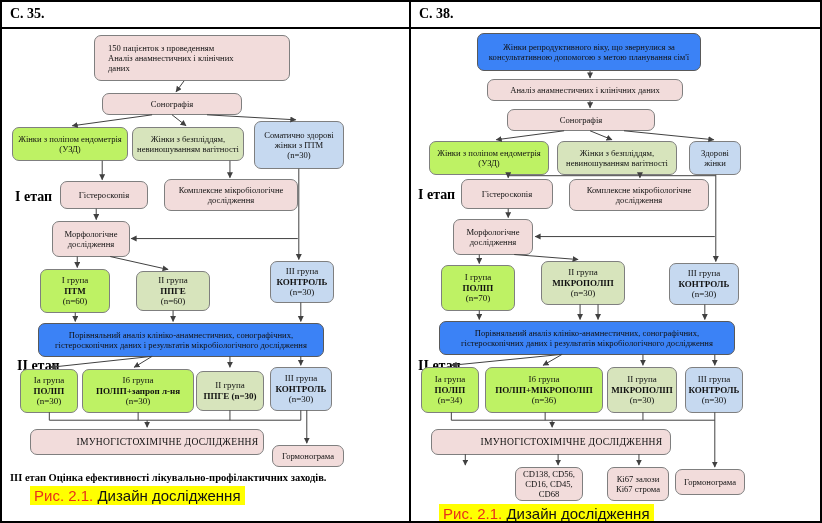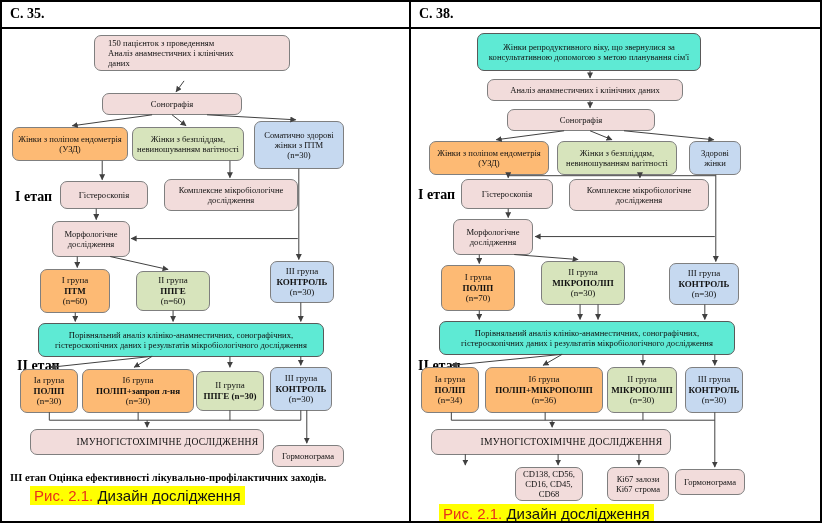--- a/index.html
+++ b/index.html
@@ -10,24 +10,24 @@
   .panel-header { height: 27px; border-bottom: 2px solid #000; font-family: Liberation Serif, serif;
                   font-weight: bold; font-size: 14px; color: #000; padding: 4px 0 5px 8px; }
   .content { position: relative; flex: 1; overflow: hidden; }
   svg.wires { position: absolute; left: 0; top: 0; width: 100%; height: 100%; z-index: 3; pointer-events: none; }
   .node { position: absolute; z-index: 2; border: 1px solid #7f7f7f; border-radius: 7px;
           display: flex; flex-direction: column; align-items: center; justify-content: center;
           text-align: center; font-size: 8.6px; line-height: 1.2; color: #111; padding: 1px 2px; }
   .node.align-left { align-items: flex-start; text-align: left; padding-left: 13px; }
   .node .b { font-weight: bold; }
   .node.pink   { background: #f2dcdb; }
-  .node.yellow { background: #fdba74; }
+  .node.yellow { background: #bef264; }
   .node.green  { background: #d7e4bc; }
   .node.blue   { background: #c6d9f0; }
-  .node.white  { background: #5eead4; border-color: #595959; }
+  .node.white  { background: #3b82f6; border-color: #595959; }
   .node.grp { font-size: 9px; }
   .node.caps { font-size: 9.6px; letter-spacing: 0.3px; padding-left: 43px; }
   .stage-label { position: absolute; z-index: 2; font-weight: bold; font-size: 14px; color: #000; }
   .p0 .lbl-etap1 { left: 13px; top: 160px; }
   .p0 .lbl-etap2 { left: 15px; top: 329px; }
   .p1 .lbl-etap1 { left: 7px;  top: 158px; }
   .p1 .lbl-etap2 { left: 7px;  top: 329px; }
   .stage3-note { position: absolute; z-index: 2; left: 8px; top: 443px; font-weight: bold; font-size: 10.5px; color: #000; }
   .caption { position: absolute; z-index: 2; font-family: "Liberation Sans", sans-serif; font-size: 15px;
              background: #ffff00; padding: 1px 4px; white-space: nowrap; }
@@ -41,21 +41,21 @@
 
 <div class="sheet">
 
   <div class="panel left p0">
     <div class="panel-header">С. 35.</div>
     <div class="content" id="p0">
       <span class="stage-label lbl-etap1">І етап</span>
       <span class="stage-label lbl-etap2">ІІ етап</span>
       <div class="stage3-note">ІІІ етап Оцінка ефективності лікувально-профілактичних заходів.</div>
       <div class="caption"><span class="cap-red">Рис. 2.1.</span><span class="cap-black"> Дизайн дослідження</span></div>
-    <div class="node pink align-left" style="left: 92px; top: 6px; width: 196px; height: 36px;">
+    <div class="node pink align-left" style="left: 92px; top: 6px; width: 196px; height: 46px;">
           <span>150  пацієнток  з  проведенням</span>
           <span>Аналіз анамнестичних і клінічних</span>
           <span>даних</span>
         </div>
         <div class="node pink" style="left: 100px; top: 64px; width: 140px; height: 22px;">
           <span>Сонографія</span>
         </div>
         <div class="node yellow" style="left: 10px; top: 98px; width: 116px; height: 34px;">
           <span>Жінки з поліпом ендометрія</span>
           <span>(УЗД)</span>

